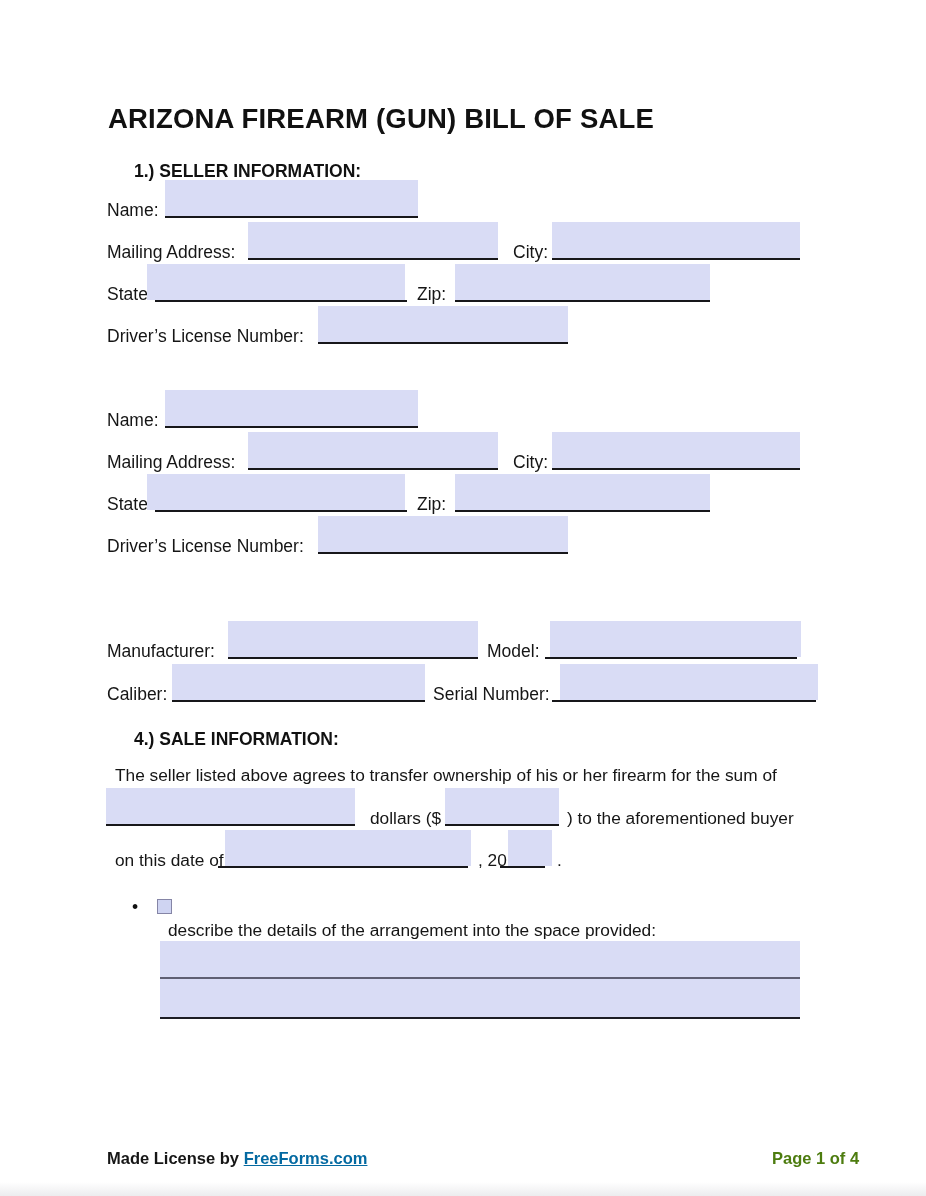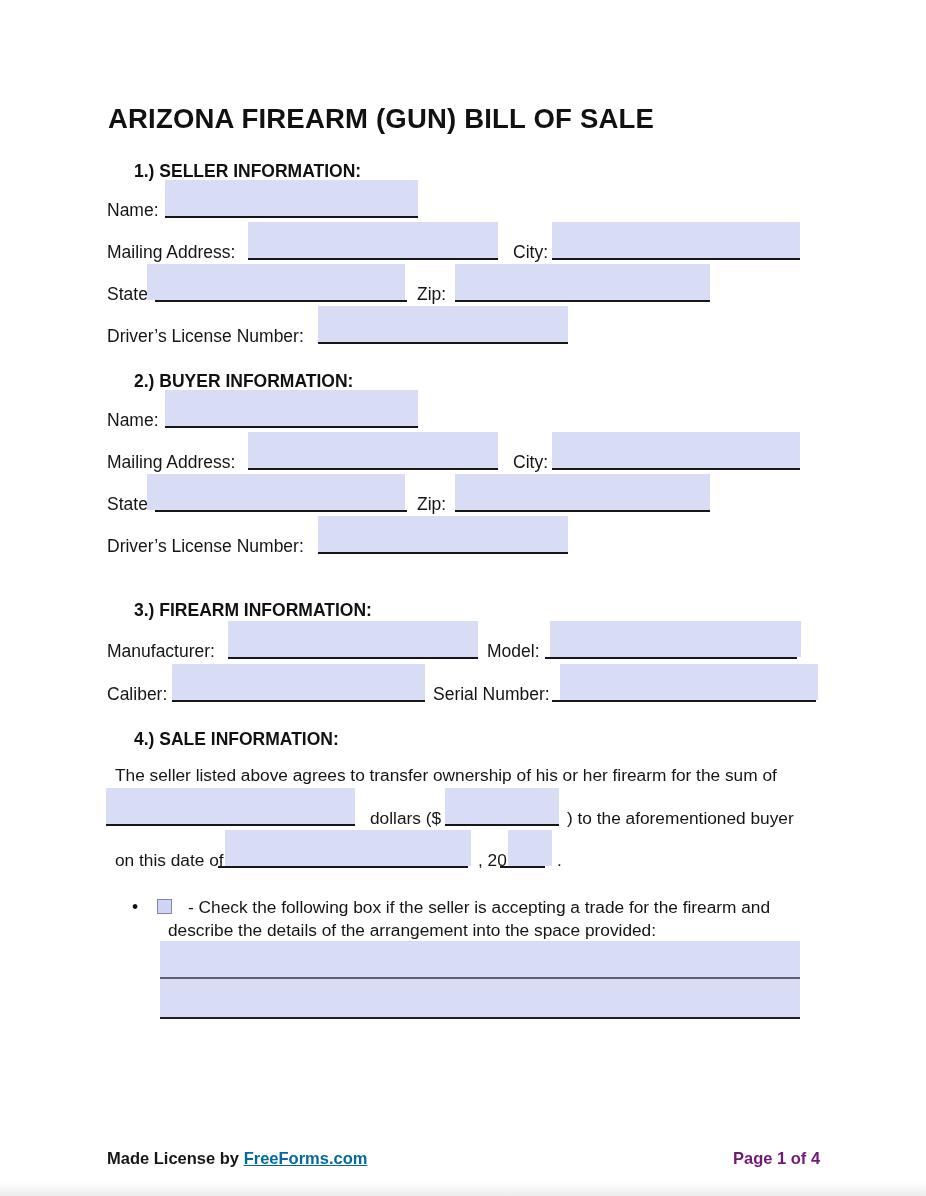--- a/index.html
+++ b/index.html
@@ -61,22 +61,22 @@
     position:absolute;left:4px;top:4px;font-size:15px;color:#222;
   }
   .footer-left{
     position:absolute;left:107px;top:1149px;
     font-size:16.5px;font-weight:600;color:#161616;white-space:nowrap;
   }
   .footer-left a{
     color:#0369a1;text-decoration:underline;cursor:pointer;font-weight:600;
   }
   .footer-right{
-    position:absolute;left:733px;top:1149px;
-    font-size:16.5px;font-weight:600;color:#701a75;white-space:nowrap;
+    position:absolute;left:772px;top:1149px;
+    font-size:16.5px;font-weight:600;color:#4d7c0f;white-space:nowrap;
   }
   .page-edge{
     position:absolute;left:0;right:0;bottom:0;height:14px;
     background:linear-gradient(#ffffff,#ececee);
   }
 </style>
 </head>
 <body>
 
 <div class="page">
@@ -106,21 +106,20 @@
   <span class="lbl" style="left:417px;top:285px">Zip:</span>
   <span class="blank" style="left:455px;top:264px;width:255px">
     <span class="box"></span>
   </span>
 
   <span class="lbl" style="left:107px;top:327px">Driver’s License Number:</span>
   <span class="blank" style="left:318px;top:306px;width:250px">
     <span class="box"></span>
   </span>
 
-  <div class="heading" style="top:371px">2.) BUYER INFORMATION:</div>
 
   <span class="lbl" style="left:107px;top:411px">Name:</span>
   <span class="blank" style="left:165px;top:390px;width:253px">
     <span class="box"></span>
   </span>
 
   <span class="lbl" style="left:107px;top:453px">Mailing Address:</span>
   <span class="blank" style="left:248px;top:432px;width:250px">
     <span class="box"></span>
   </span>
@@ -136,21 +135,20 @@
   <span class="lbl" style="left:417px;top:495px">Zip:</span>
   <span class="blank" style="left:455px;top:474px;width:255px">
     <span class="box"></span>
   </span>
 
   <span class="lbl" style="left:107px;top:537px">Driver’s License Number:</span>
   <span class="blank" style="left:318px;top:516px;width:250px">
     <span class="box"></span>
   </span>
 
-  <div class="heading" style="top:600px">3.) FIREARM INFORMATION:</div>
 
   <span class="lbl" style="left:107px;top:642px">Manufacturer:</span>
   <span class="blank" style="left:228px;top:621px;width:250px">
     <span class="box"></span>
   </span>
   <span class="lbl" style="left:487px;top:642px">Model:</span>
   <span class="blank" style="left:545px;top:621px;width:252px">
     <span class="box sh-r5"></span>
   </span>
 
@@ -181,21 +179,20 @@
     <span class="box sh-r7"></span>
   </span>
   <span class="para" style="left:470px;top:851px">, 20</span>
   <span class="blank" style="left:500px;top:830px;width:45px">
     <span class="box yr"></span>
   </span>
   <span class="para" style="left:549px;top:851px">.</span>
 
   <span class="bullet" style="left:132px;top:898px">•</span>
   <span class="checkbox" style="left:157px;top:899px"></span>
-  <span class="para" style="left:180px;top:898px">- Check the following box if the seller is accepting a trade for the firearm and</span>
   <span class="para" style="left:160px;top:921px">describe the details of the arrangement into the space provided:</span>
 
   <div class="trade-area" style="left:160px;top:941px;width:640px;height:76px">
     <span class="trade-value"></span>
     <div class="trade-mid"></div>
   </div>
 
   <div class="footer-left">
     <span>Made License by </span><a>FreeForms.com</a>
   </div>

